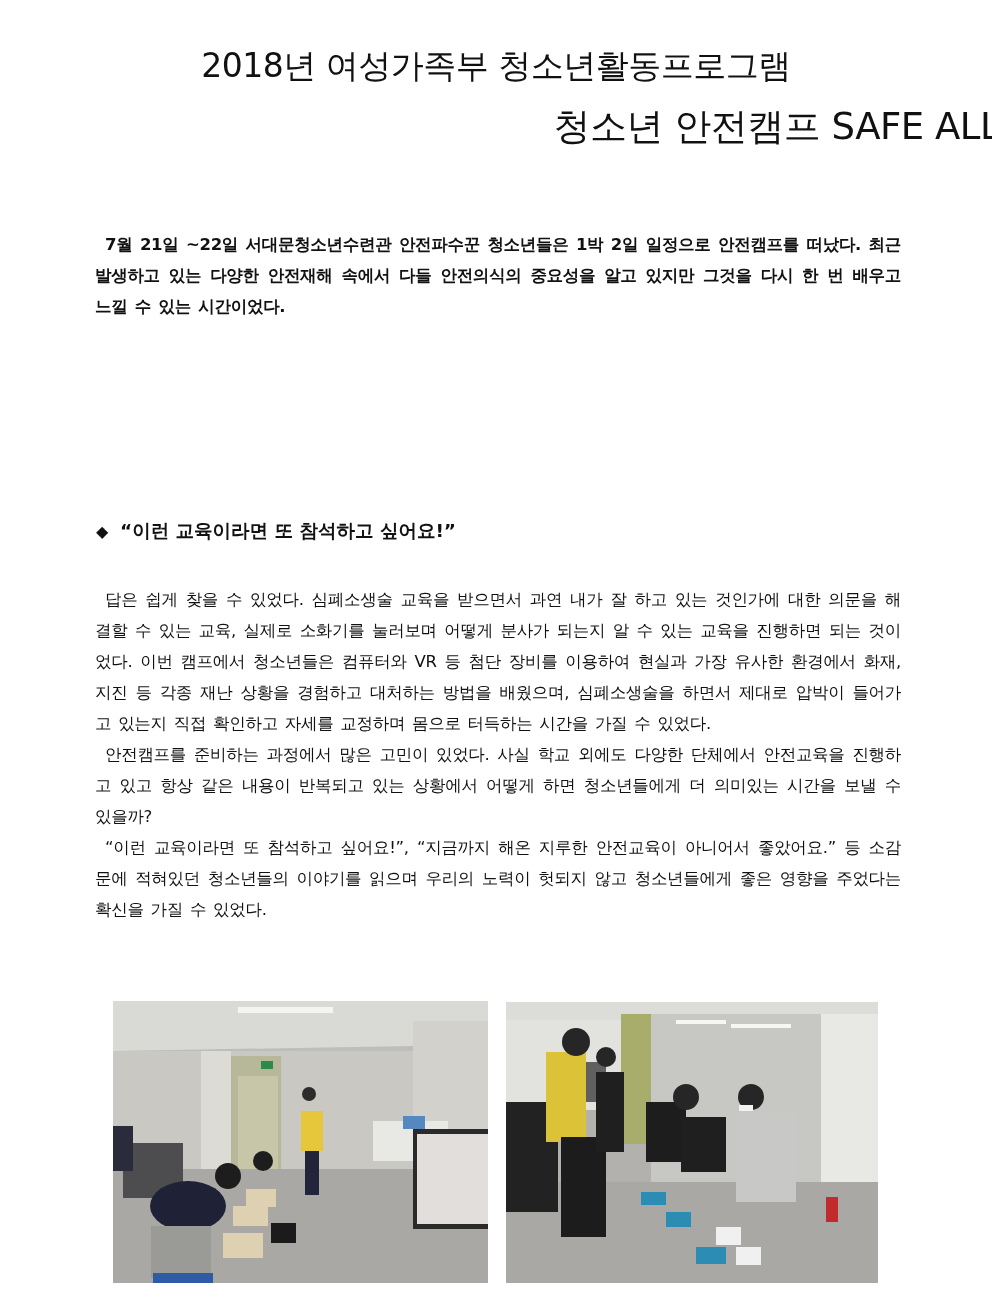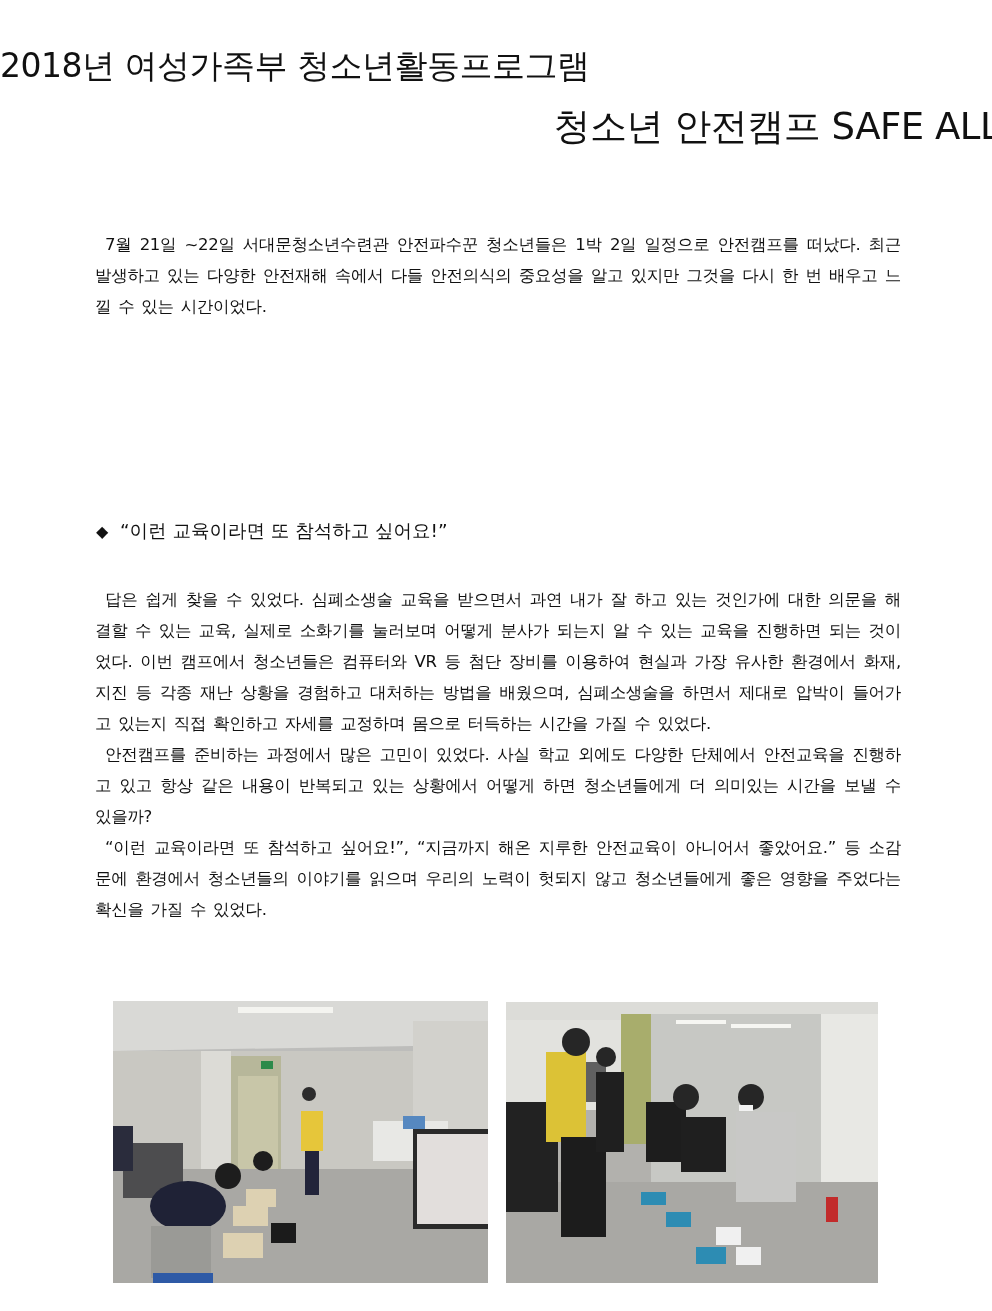--- a/index.html
+++ b/index.html
@@ -1,47 +1,47 @@
 <!DOCTYPE html>
 <html><head>
 <meta charset="utf-8">
 <style>
   html, body { margin: 0; padding: 0; background: #ffffff; }
   body { width: 992px; height: 1311px; position: relative; overflow: hidden;
          font-family: "DejaVu Sans", "Liberation Sans", sans-serif; color: #111; }
-  .title1 { position: absolute; left: 0; width: 992px; top: 44px; text-align: left;
+  .title1 { position: absolute; left: 0; width: 992px; top: 44px; text-align: center;
             font-size: 33px; line-height: 44px; letter-spacing: -0.5px; }
   .title2 { position: absolute; left: 8px; width: 992px; top: 102px; text-align: right;
             font-size: 37px; line-height: 50px; letter-spacing: -0.5px; }
   .para { position: absolute; left: 95px; width: 806px; font-size: 16.5px;
           line-height: 31px; text-align: justify; letter-spacing: -0.3px; word-spacing: 2px; }
   .para p { margin: 0; text-indent: 10px; }
-  .heading { position: absolute; left: 96px; top: 516px; font-size: 18.5px; line-height: 30px; }
+  .heading { position: absolute; left: 96px; top: 516px; font-size: 18.5px; line-height: 30px; font-weight: bold; }
   .heading .diamond { display: inline-block; width: 14px; margin-right: 10px; font-size: 16px; }
   .photo { position: absolute; overflow: hidden; background: #8d8d8d; }
   .photo svg { display: block; width: 100%; height: 100%; }
 </style>
 </head>
 <body>
 
 <div class="title1">2018년 여성가족부 청소년활동프로그램</div>
 <div class="title2">청소년 안전캠프 SAFE ALL</div>
 
-<div class="para" style="top:229px;">
+<div class="para" style="top:229px;font-weight:bold;">
   <p>7월 21일 ~22일 서대문청소년수련관 안전파수꾼 청소년들은 1박 2일 일정으로 안전캠프를 떠났다. 최근 발생하고 있는 다양한 안전재해 속에서 다들 안전의식의 중요성을 알고 있지만 그것을 다시 한 번 배우고 느낄 수 있는 시간이었다.</p>
 </div>
 
 <div class="heading">
   <span class="diamond">◆</span><span>“이런 교육이라면 또 참석하고 싶어요!”</span>
 </div>
 
 <div class="para" style="top:584px;">
   <p>답은 쉽게 찾을 수 있었다. 심폐소생술 교육을 받으면서 과연 내가 잘 하고 있는 것인가에 대한 의문을 해결할 수 있는 교육, 실제로 소화기를 눌러보며 어떻게 분사가 되는지 알 수 있는 교육을 진행하면 되는 것이었다. 이번 캠프에서 청소년들은 컴퓨터와 VR 등 첨단 장비를 이용하여 현실과 가장 유사한 환경에서 화재, 지진 등 각종 재난 상황을 경험하고 대처하는 방법을 배웠으며, 심폐소생술을 하면서 제대로 압박이 들어가고 있는지 직접 확인하고 자세를 교정하며 몸으로 터득하는 시간을 가질 수 있었다.</p>
   <p>안전캠프를 준비하는 과정에서 많은 고민이 있었다. 사실 학교 외에도 다양한 단체에서 안전교육을 진행하고 있고 항상 같은 내용이 반복되고 있는 상황에서 어떻게 하면 청소년들에게 더 의미있는 시간을 보낼 수 있을까?</p>
-  <p>“이런 교육이라면 또 참석하고 싶어요!”, “지금까지 해온 지루한 안전교육이 아니어서 좋았어요.” 등 소감문에 환경에서 청소년들의 이야기를 읽으며 우리의 노력이 헛되지 않고 청소년들에게 좋은 영향을 주었다는 확신을 가질 수 있었다.</p>
+  <p>“이런 교육이라면 또 참석하고 싶어요!”, “지금까지 해온 지루한 안전교육이 아니어서 좋았어요.” 등 소감문에 적혀있던 청소년들의 이야기를 읽으며 우리의 노력이 헛되지 않고 청소년들에게 좋은 영향을 주었다는 확신을 가질 수 있었다.</p>
 </div>
 
 <div class="photo" style="left:113px; top:1001px; width:375px; height:282px;">
   <svg viewBox="0 0 375 282" preserveAspectRatio="none">
     <rect x="0" y="0" width="375" height="282" fill="#bdbdbb"></rect>
     <polygon points="0,0 375,0 375,20 300,45 0,50" fill="#d9d9d6"></polygon>
     <rect x="125" y="6" width="95" height="6" fill="#f4f4f0"></rect>
     <rect x="0" y="50" width="300" height="118" fill="#c9c8c2"></rect>
     <rect x="300" y="20" width="75" height="150" fill="#d2d1cc"></rect>
     <rect x="88" y="50" width="30" height="118" fill="#dcdbd6"></rect>

